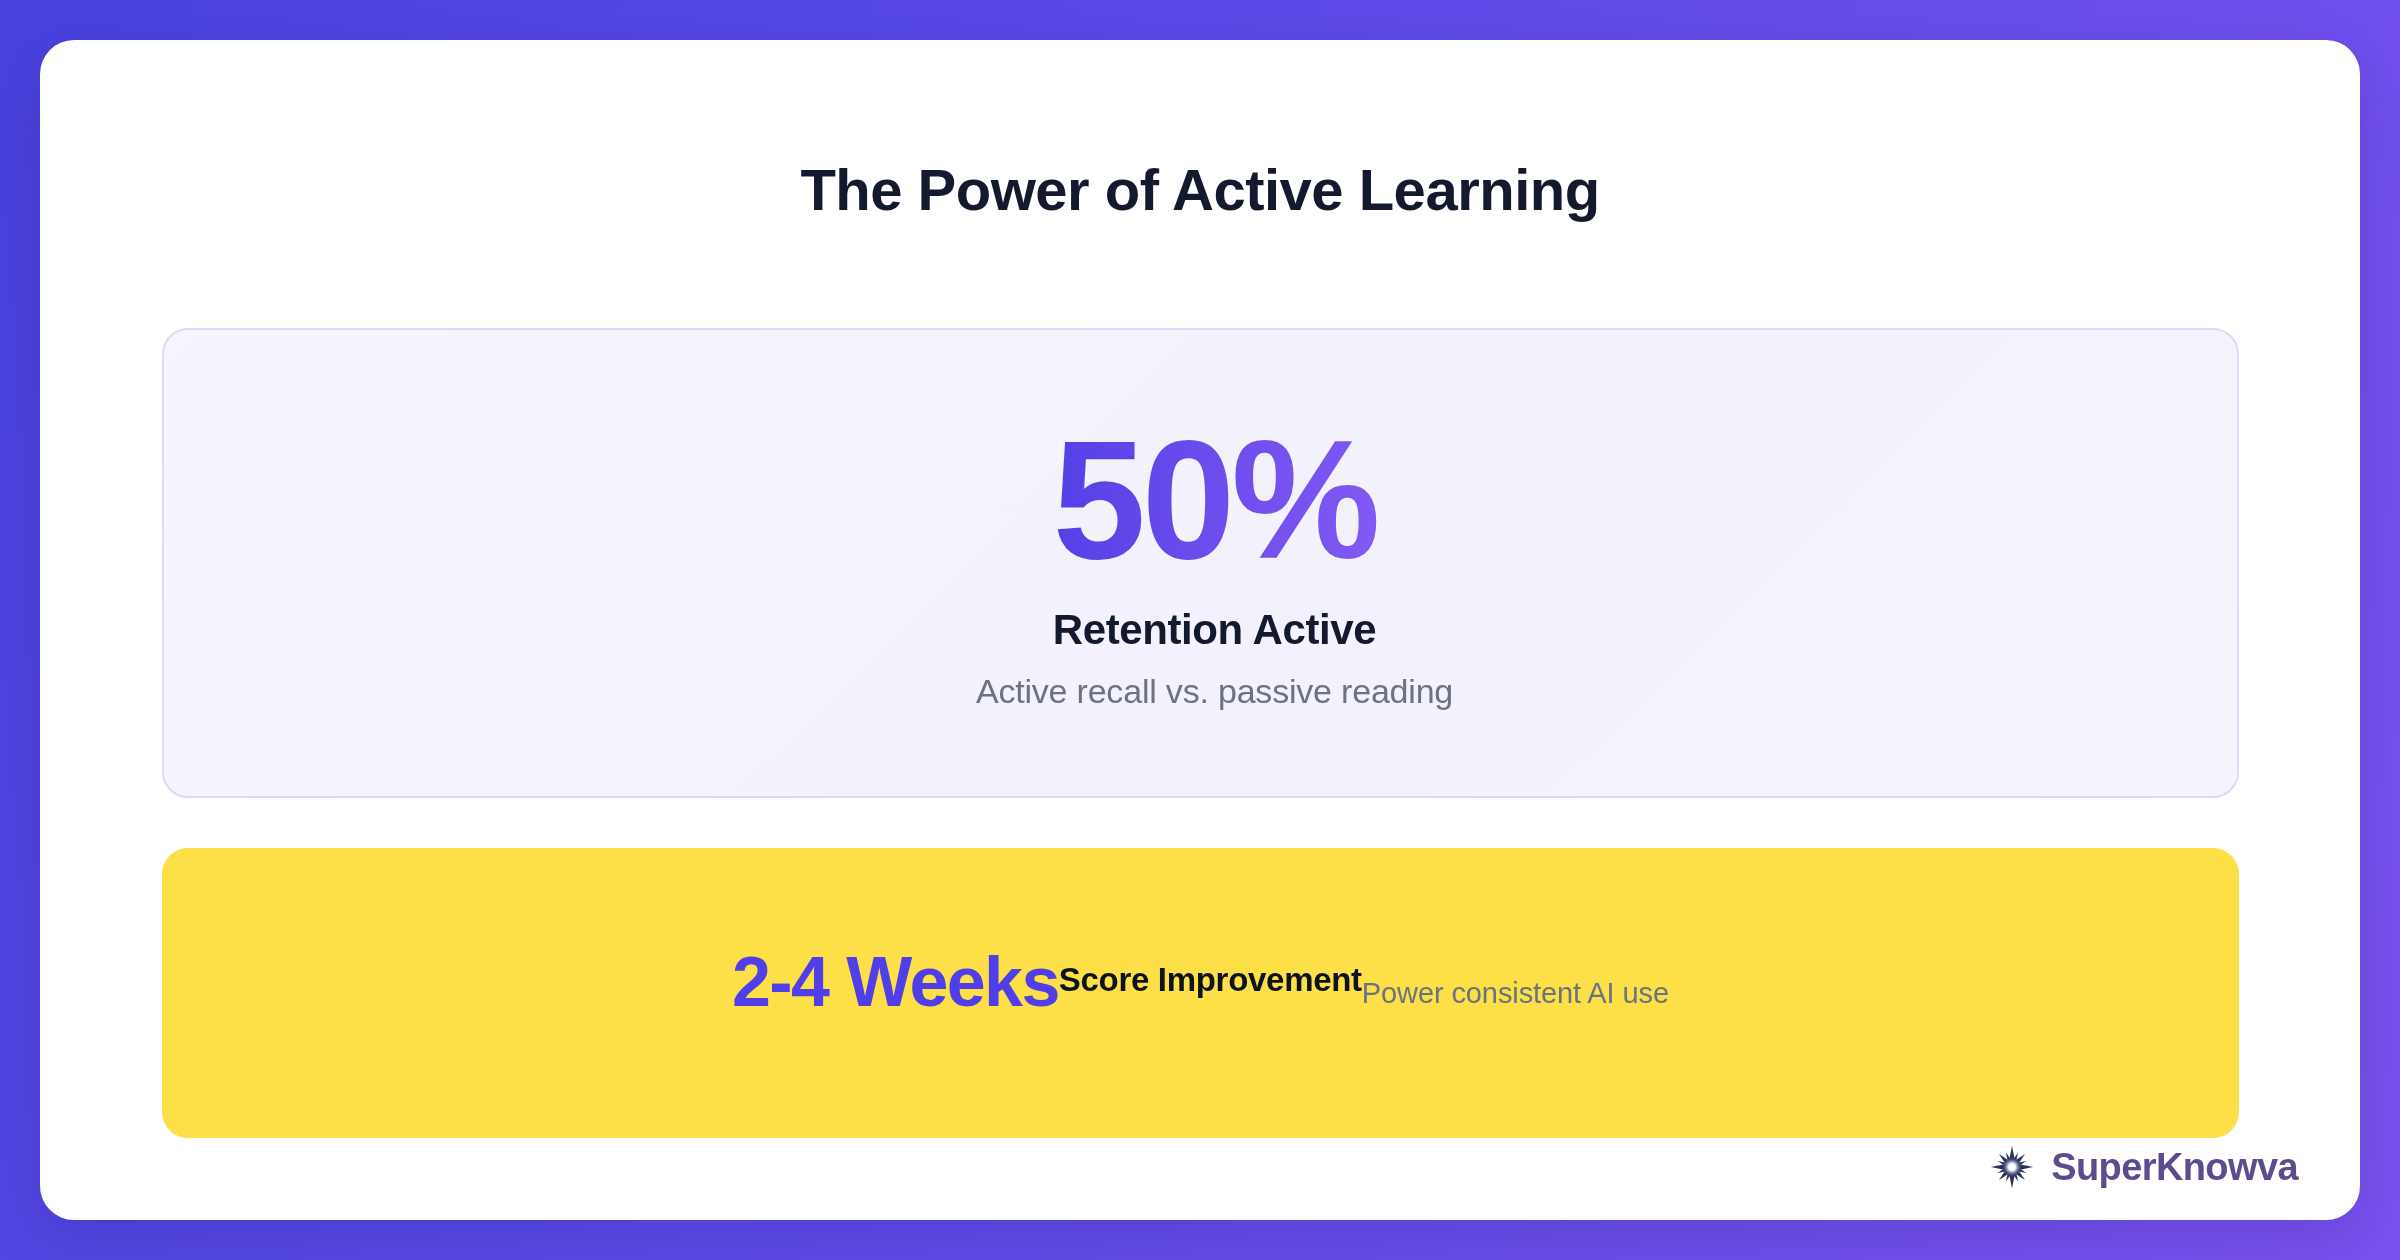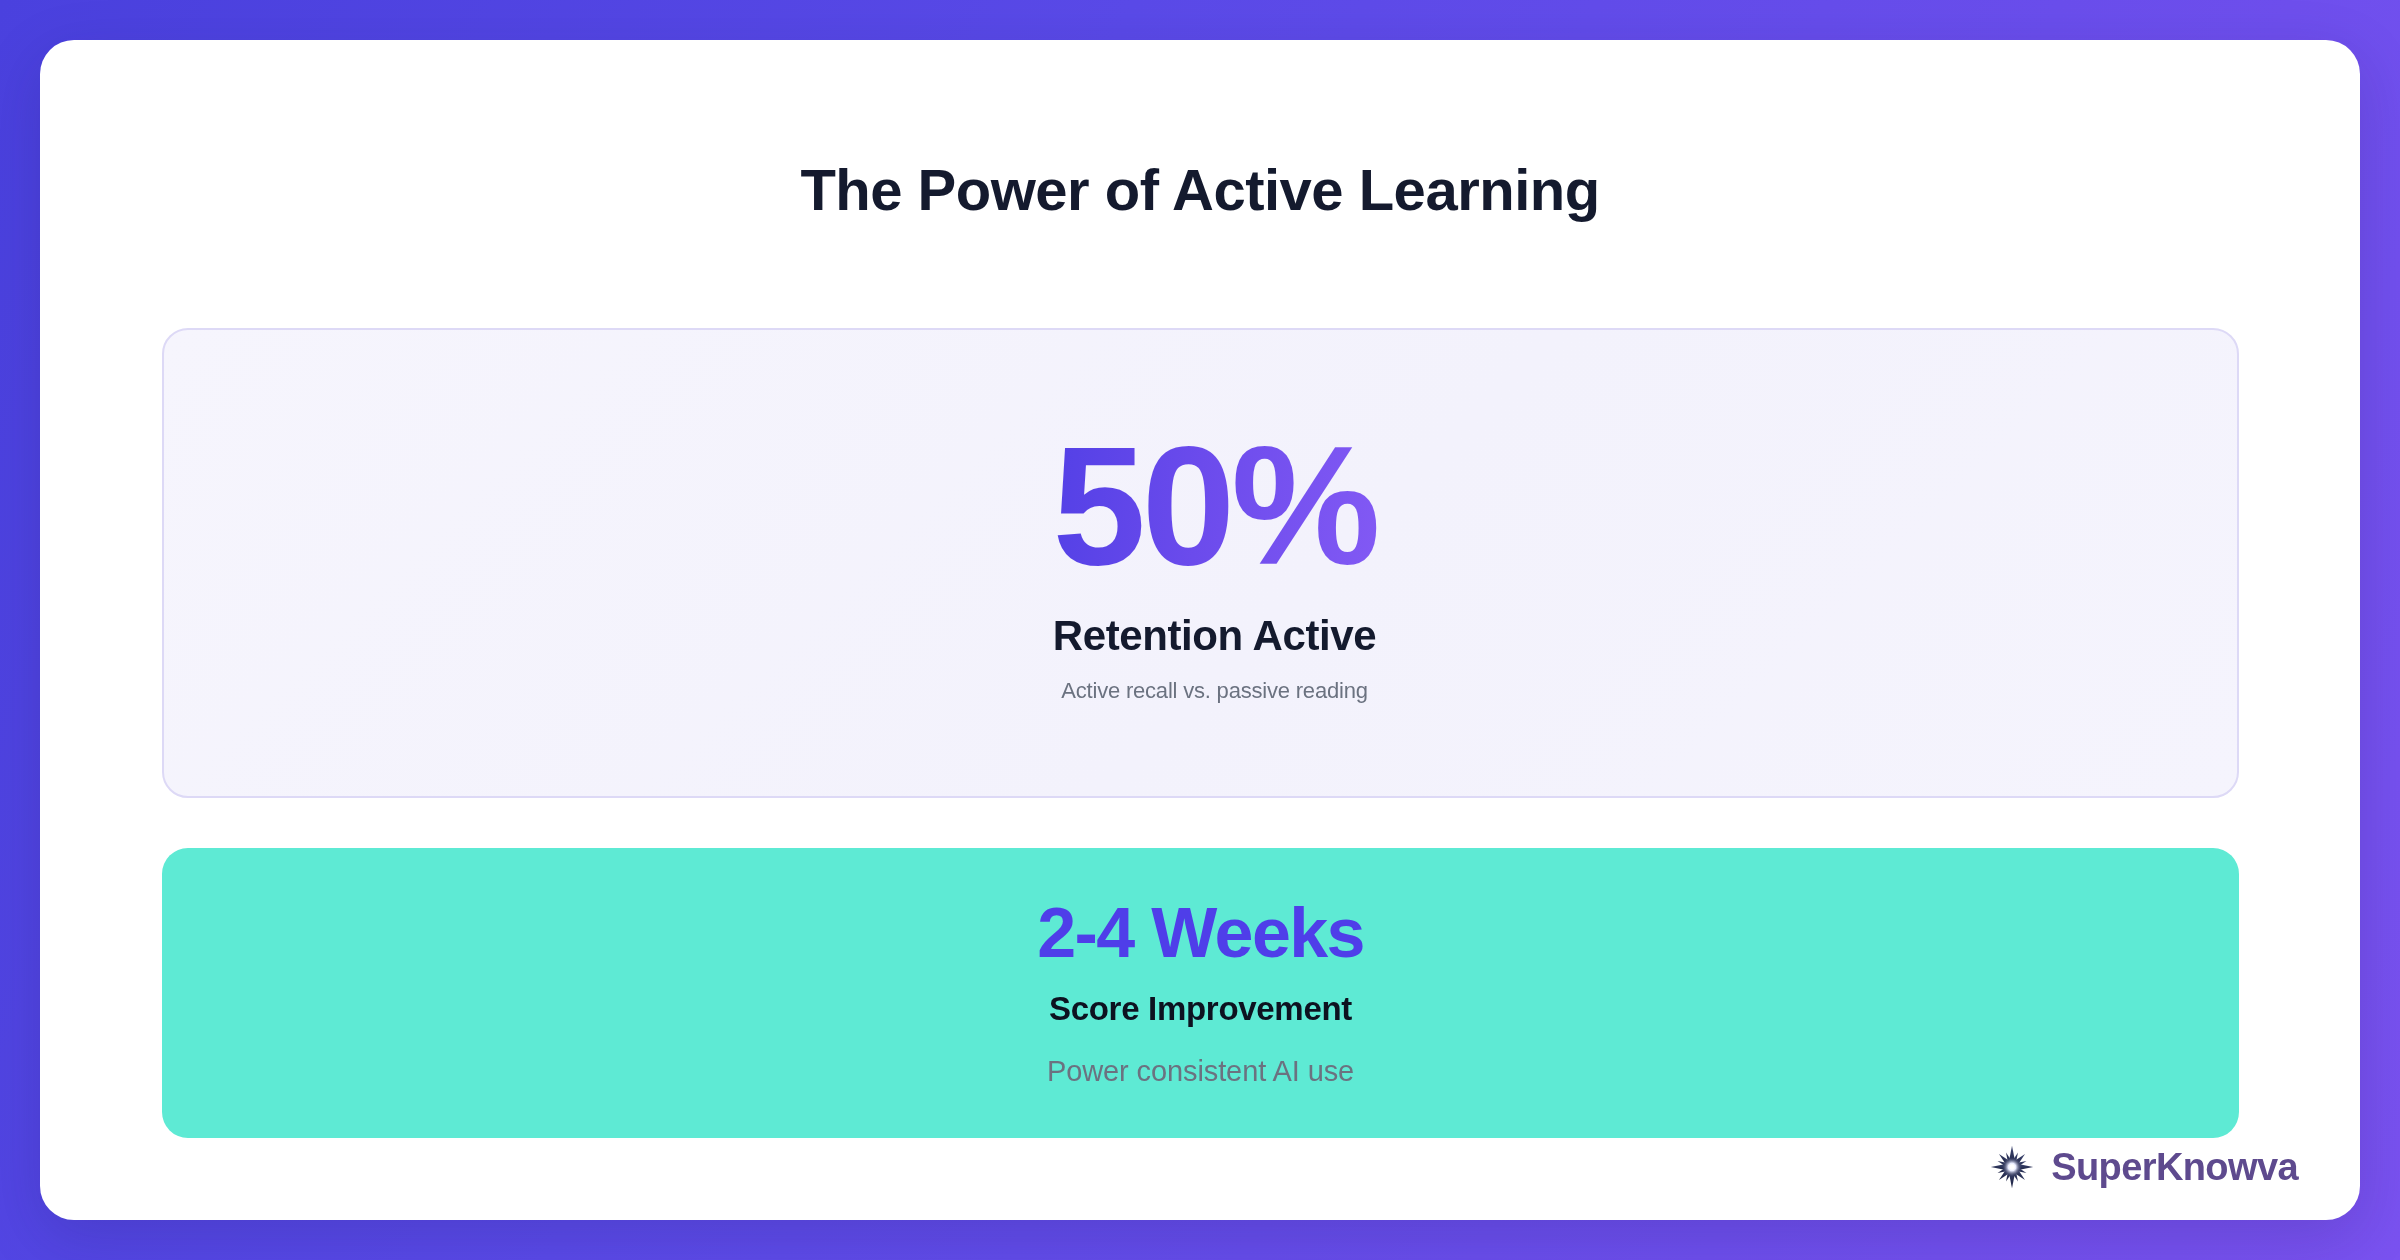--- a/index.html
+++ b/index.html
@@ -63,40 +63,40 @@
     margin-bottom:22px;
   }
   .hero-label {
     font-size:42px;
     font-weight:700;
     color:#141a2e;
     letter-spacing:-0.4px;
     margin-bottom:18px;
   }
   .hero-sub {
-    font-size:22px;
+    font-size:34px;
     font-weight:400;
     color:#6b7280;
     letter-spacing:-0.2px;
   }
 
   
   .stat-row {
     position:absolute;
     left:122px; top:808px;
     width:2077px; height:290px;
     display:flex;
     gap:48px;
   }
   .stat-card {
     flex:1 1 0;
-    background:#5eead4;
+    background:#fde047;
     border-radius:26px;
     display:flex;
-    flex-direction:column;
+    flex-direction:row;
     align-items:center;
     justify-content:center;
   }
   .stat-value {
     font-size:70px;
     font-weight:800;
     letter-spacing:-1.6px;
     color:#4f3ee9;
     line-height:1;
     margin-bottom:22px;

